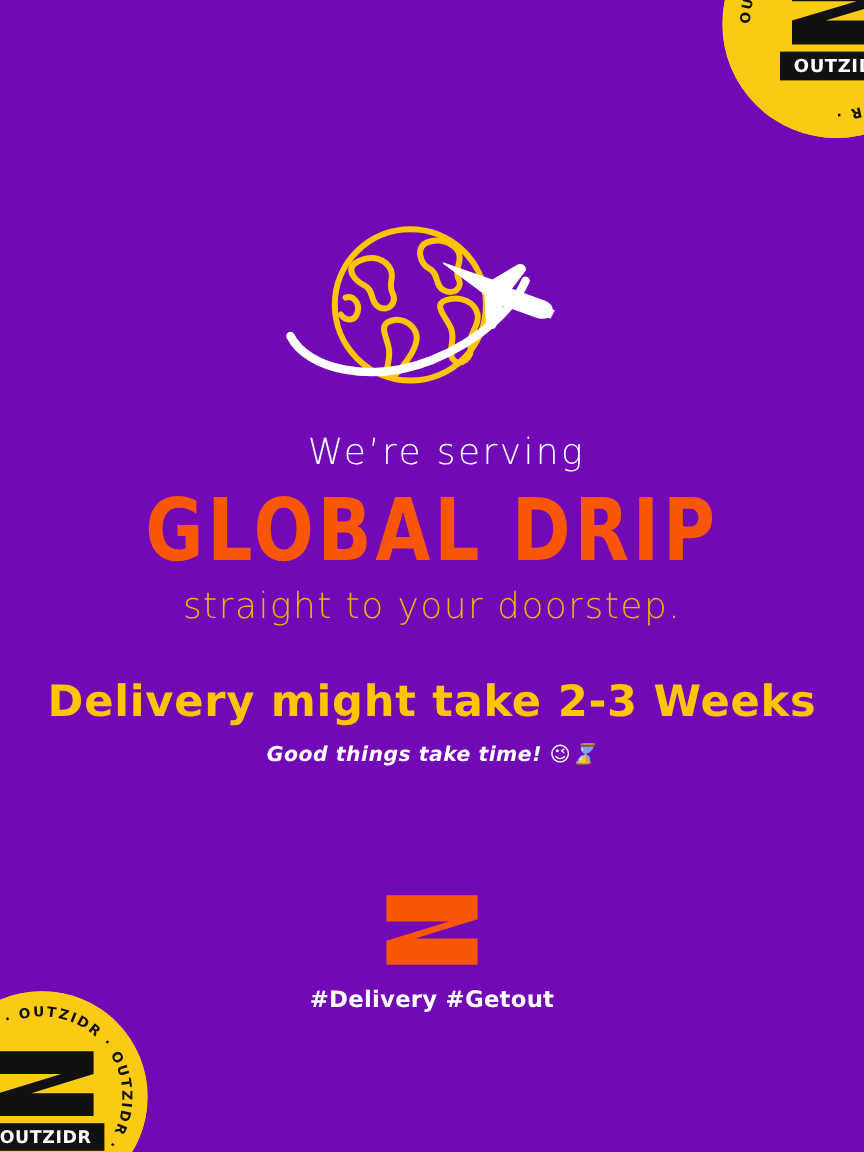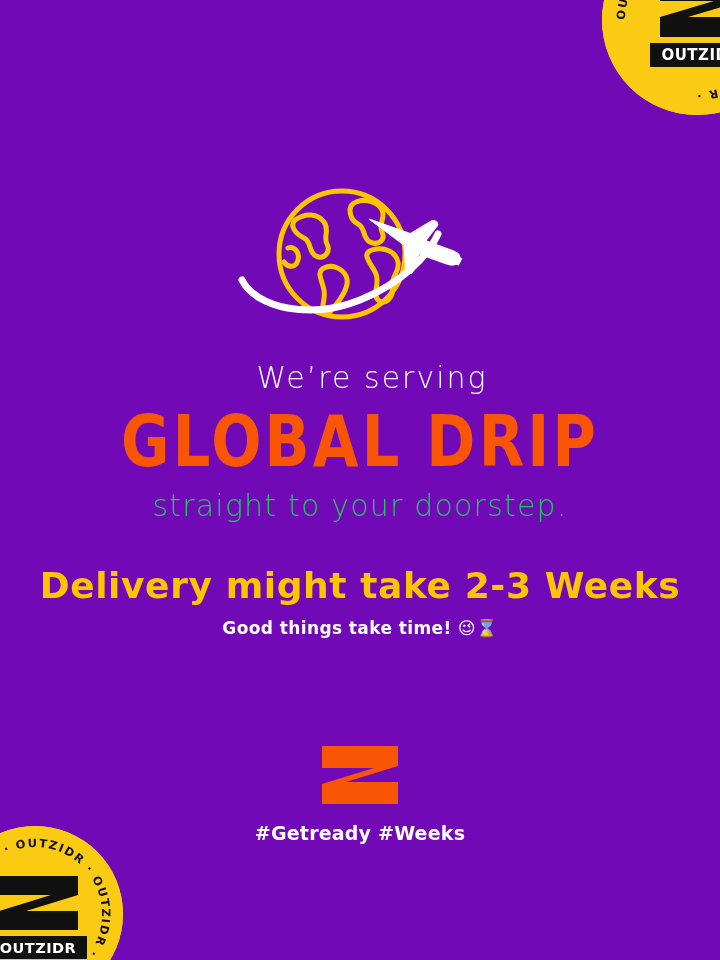--- a/index.html
+++ b/index.html
@@ -89,41 +89,42 @@
     font-family: "DejaVu Sans Condensed", "Liberation Sans Narrow", "DejaVu Sans", sans-serif;
     font-size: 62px;
     font-weight: bold;
     letter-spacing: 3px;
     line-height: 1.0;
     margin-top: 12px;
     transform: scaleX(1.06) scaleY(1.16);
     transform-origin: center top;
   }
   #subline {
-    color: #22c55e;
+    color: #eab308;
     font-size: 30px;
     font-weight: 300;
     letter-spacing: 1.2px;
     line-height: 1.05;
     margin-top: 22px;
     font-family: "DejaVu Sans", sans-serif;
     text-align: center;
   }
   #delivery-line {
     color: #FFC400;
     font-size: 36px;
     font-weight: bold;
     letter-spacing: 0.6px;
     margin-top: 44px;
     font-family: "DejaVu Sans", sans-serif;
   }
   #tagline {
     color: #FFFFFF;
     font-size: 17px;
     font-weight: bold;
+    font-style: italic;
     letter-spacing: 0.4px;
     margin-top: 12px;
     font-family: "DejaVu Sans", sans-serif;
   }
 
   
   #footer {
     position: absolute;
     left: 0;
     top: 744px;
@@ -218,16 +219,16 @@
     <div id="headline">GLOBAL DRIP</div>
     <div id="subline">straight to your doorstep.</div>
     <div id="delivery-line">Delivery might take 2-3 Weeks</div>
     <div id="tagline">Good things take time! 😉⌛</div>
   </div>
 
   <div id="footer">
     <svg id="zmark" viewBox="0 0 80 62" xmlns="http://www.w3.org/2000/svg">
       <polygon points="2,2 78,2 78,22 26,38 78,38 78,60 2,60 2,40 54,24 2,24" fill="#F85605"></polygon>
     </svg>
-    <div id="hashtags">#Getready #Weeks</div>
+    <div id="hashtags">#Delivery #Getout</div>
   </div>
 
 </div>
 
 </body></html>

